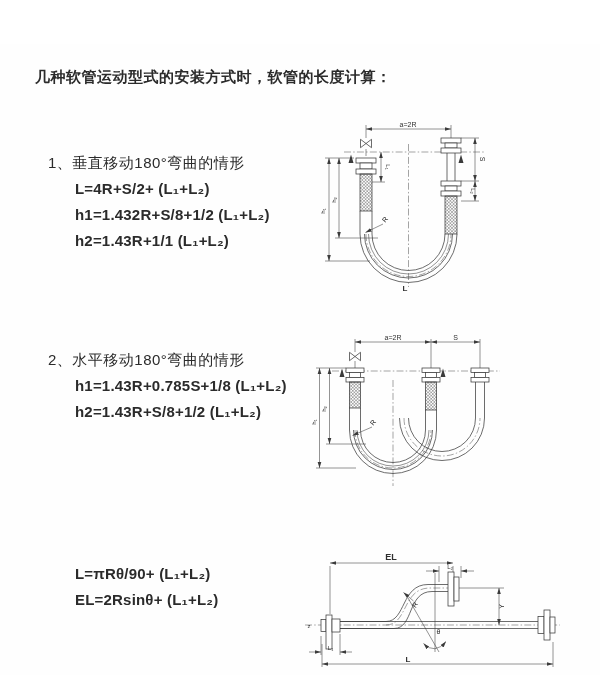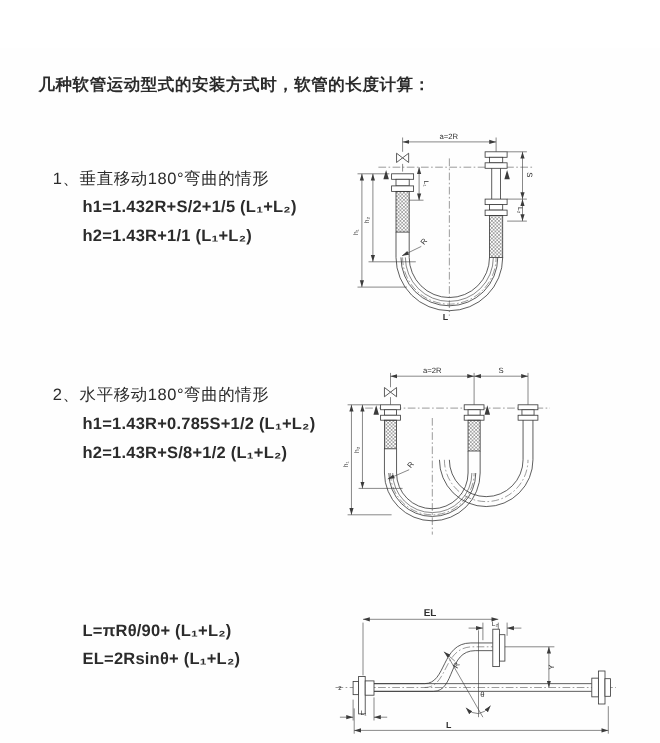--- a/index.html
+++ b/index.html
@@ -24,21 +24,22 @@
 </style>
 </head>
 <body>
 
 <div class="page">
 
   <div class="title">几种软管运动型式的安装方式时，软管的长度计算：</div>
 
   <section class="sec" style="top:106px">
     <div class="heading">1、垂直移动180°弯曲的情形</div>
-    <div class="formula">h1=1.432R+S/2+1/5 (L₁+L₂)</div>
+    <div class="formula">L=4R+S/2+ (L₁+L₂)</div>
+    <div class="formula">h1=1.432R+S/8+1/2 (L₁+L₂)</div>
     <div class="formula">h2=1.43R+1/1 (L₁+L₂)</div>
   </section>
 
   <svg class="diag" style="left:308px;top:72px" width="275" height="190" viewBox="0 0 275 190">
     <defs>
       <marker id="arr" markerUnits="userSpaceOnUse" markerWidth="7" markerHeight="5.4" refX="6.2" refY="2.7" orient="auto-start-reverse">
         <path d="M0 .8 L6.2 2.7 L0 4.6 Z" fill="#3b3b3b"></path>
       </marker>
       <pattern id="xh" width="3.2" height="3.2" patternUnits="userSpaceOnUse">
         <path d="M0 0 L3.2 3.2 M3.2 0 L0 3.2" stroke="#5a5a5a" stroke-width=".45"></path>
@@ -97,21 +98,21 @@
     <text transform="rotate(-90 27.5 84)" x="27.5" y="84" text-anchor="middle" class="small">h₂</text>
 
     <path class="tn" d="M75 108 L57.5 116.5" marker-end="url(#arr)"></path>
     <text transform="rotate(-50 79 105)" x="79" y="105" text-anchor="middle">R</text>
 
     <text x="97" y="175" text-anchor="middle" class="med">L</text>
   </svg>
 
   <section class="sec" style="top:303px">
     <div class="heading">2、水平移动180°弯曲的情形</div>
-    <div class="formula">h1=1.43R+0.785S+1/2 (L₁+L₂)</div>
+    <div class="formula">h1=1.43R+0.785S+1/8 (L₁+L₂)</div>
     <div class="formula">h2=1.43R+S/8+1/2 (L₁+L₂)</div>
   </section>
 
   <svg class="diag" style="left:308px;top:286px" width="285" height="180" viewBox="0 0 285 180">
 
     <path class="cl" d="M24 41 H192"></path>
     <path class="cl" d="M85 50 V156"></path>
     <path class="tn" d="M47 9 V22 M47 31 V38 M123 9 V38 M172 9 V38"></path>
 
     <g transform="translate(47 26.5)">

